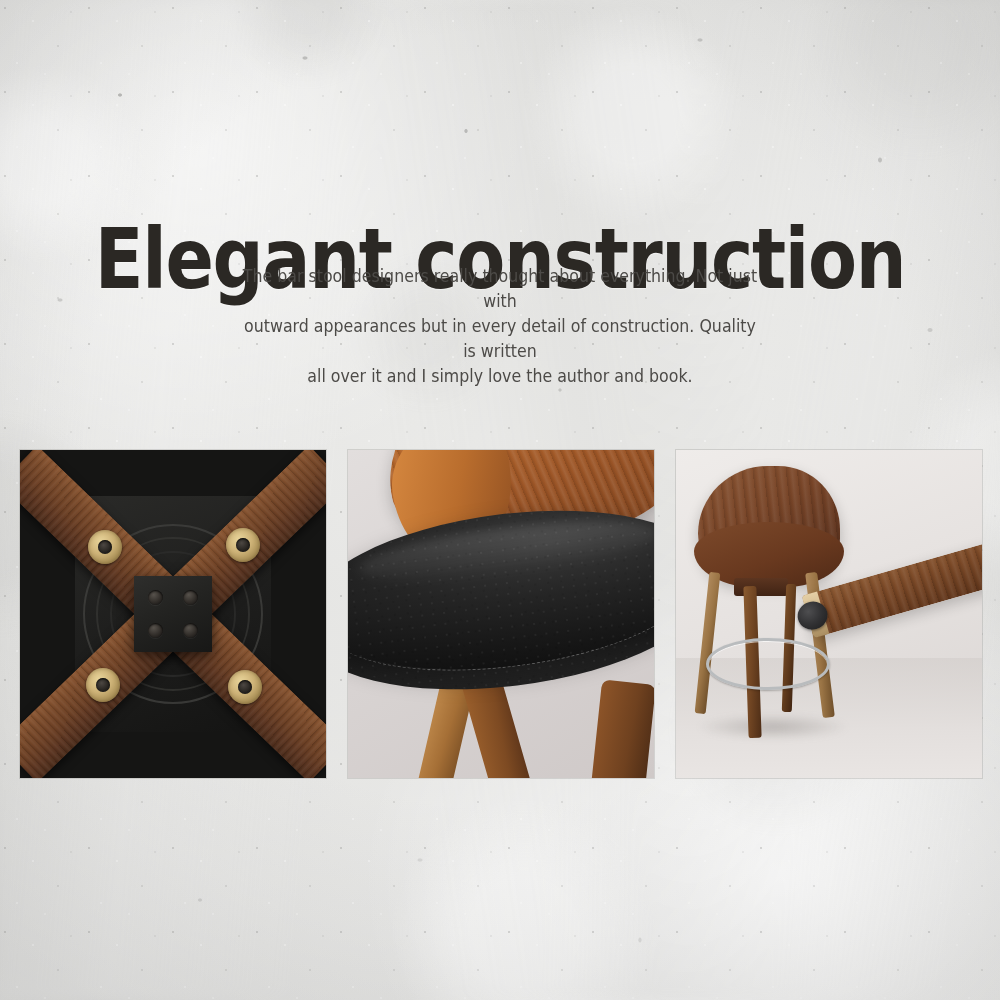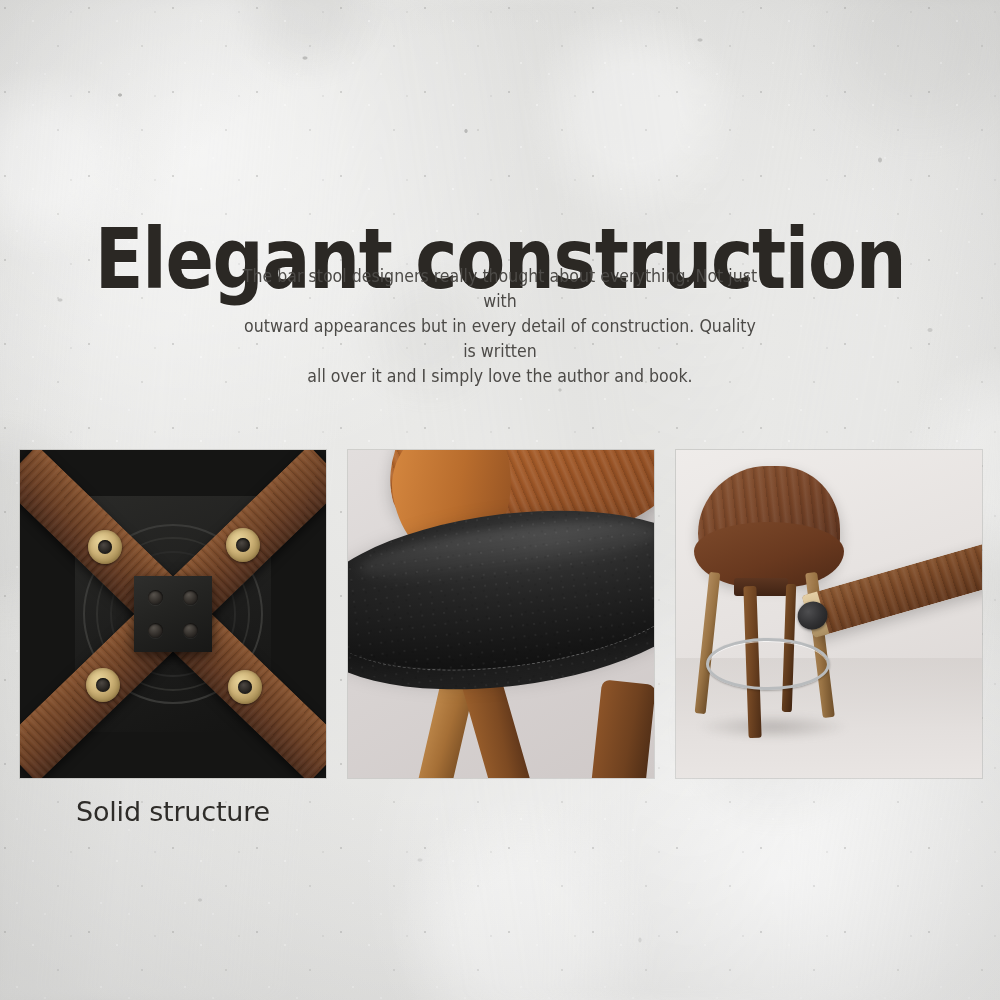--- a/index.html
+++ b/index.html
@@ -499,16 +499,15 @@
       <div class="footring"></div>
       <div class="detached">
         <span class="endgrain"></span>
         <span class="pad"></span>
       </div>
     </div>
 
   </div>
 
   <div class="captions">
-    <div class="caption">Solid structure</div>
   </div>
 
 </div>
 
 </body></html>

